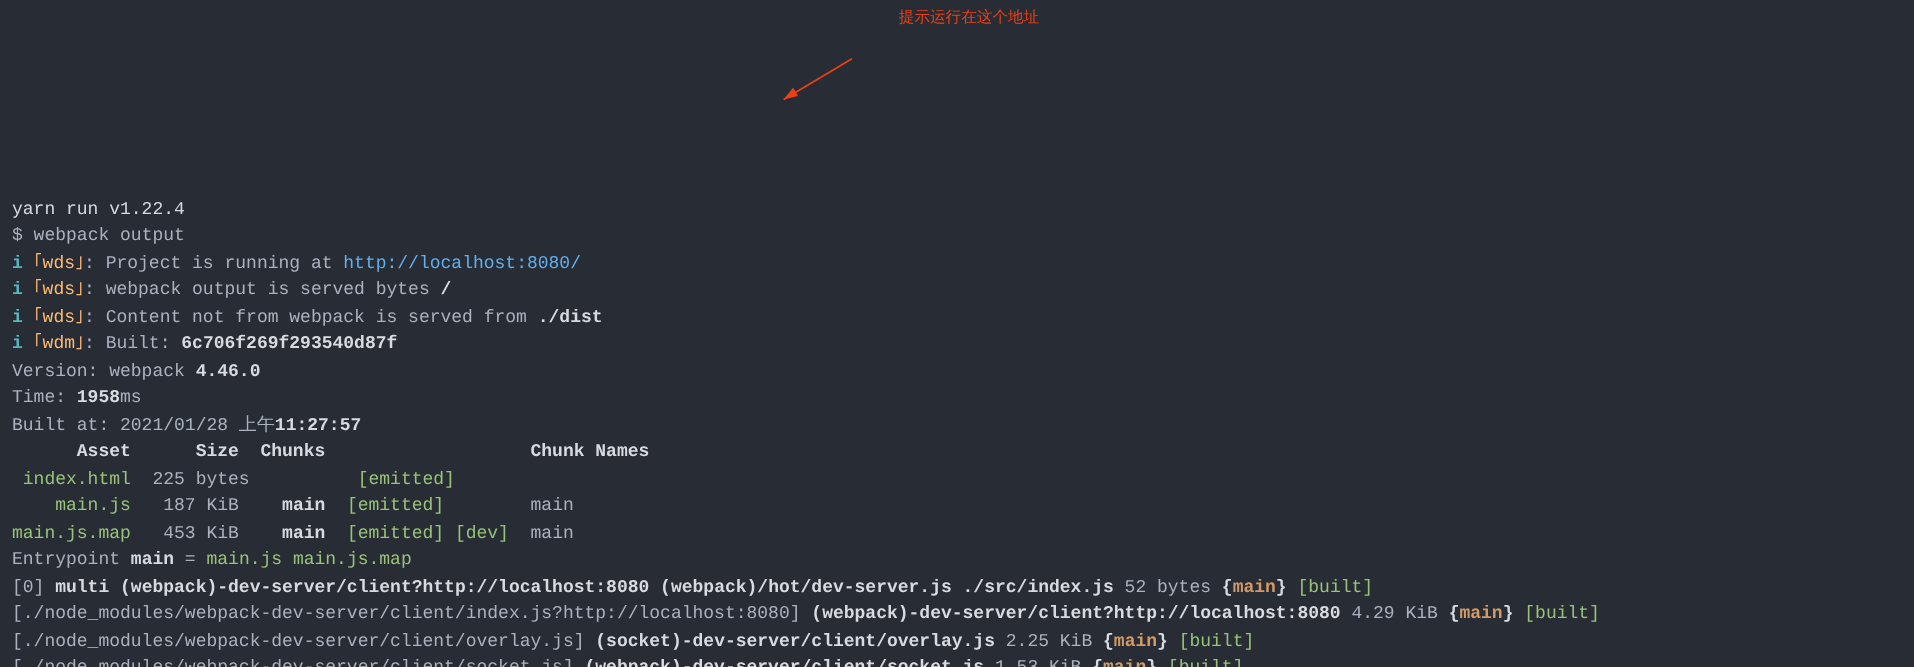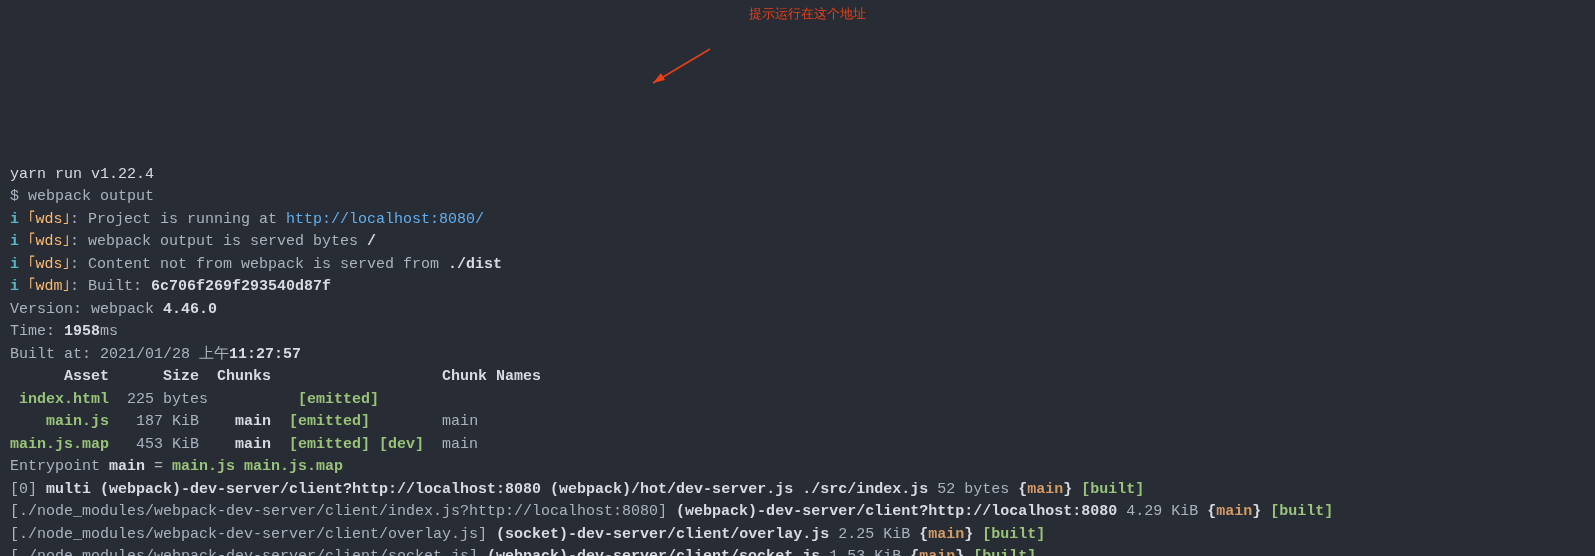--- a/index.html
+++ b/index.html
@@ -12,21 +12,21 @@
   padding: 6px 10px;
   white-space: pre;
   overflow: hidden;
   width: 1595px;
   position: relative;
 }
 .bold { font-weight: normal; color: #d7dae0; margin-top: 17px; }
 .cyan-b { color: #56b6c2; font-weight: bold; }
 .tag { color: #fdba74; }
 .blue-link { color: #61afef; font-weight: normal; }
-.green { color: #98c379; font-weight: bold; }
+.green { color: #98c379; font-weight: normal; }
 .yellow { color: #d19a66; font-weight: bold; }
 .white-b { font-weight: bold; color: #d7dae0; }
 .annotation {
   position: absolute;
   color: #e84118;
   font-size: 13px;
   font-weight: normal;
   font-family: 'Microsoft YaHei', sans-serif;
 }
 .arrow {

